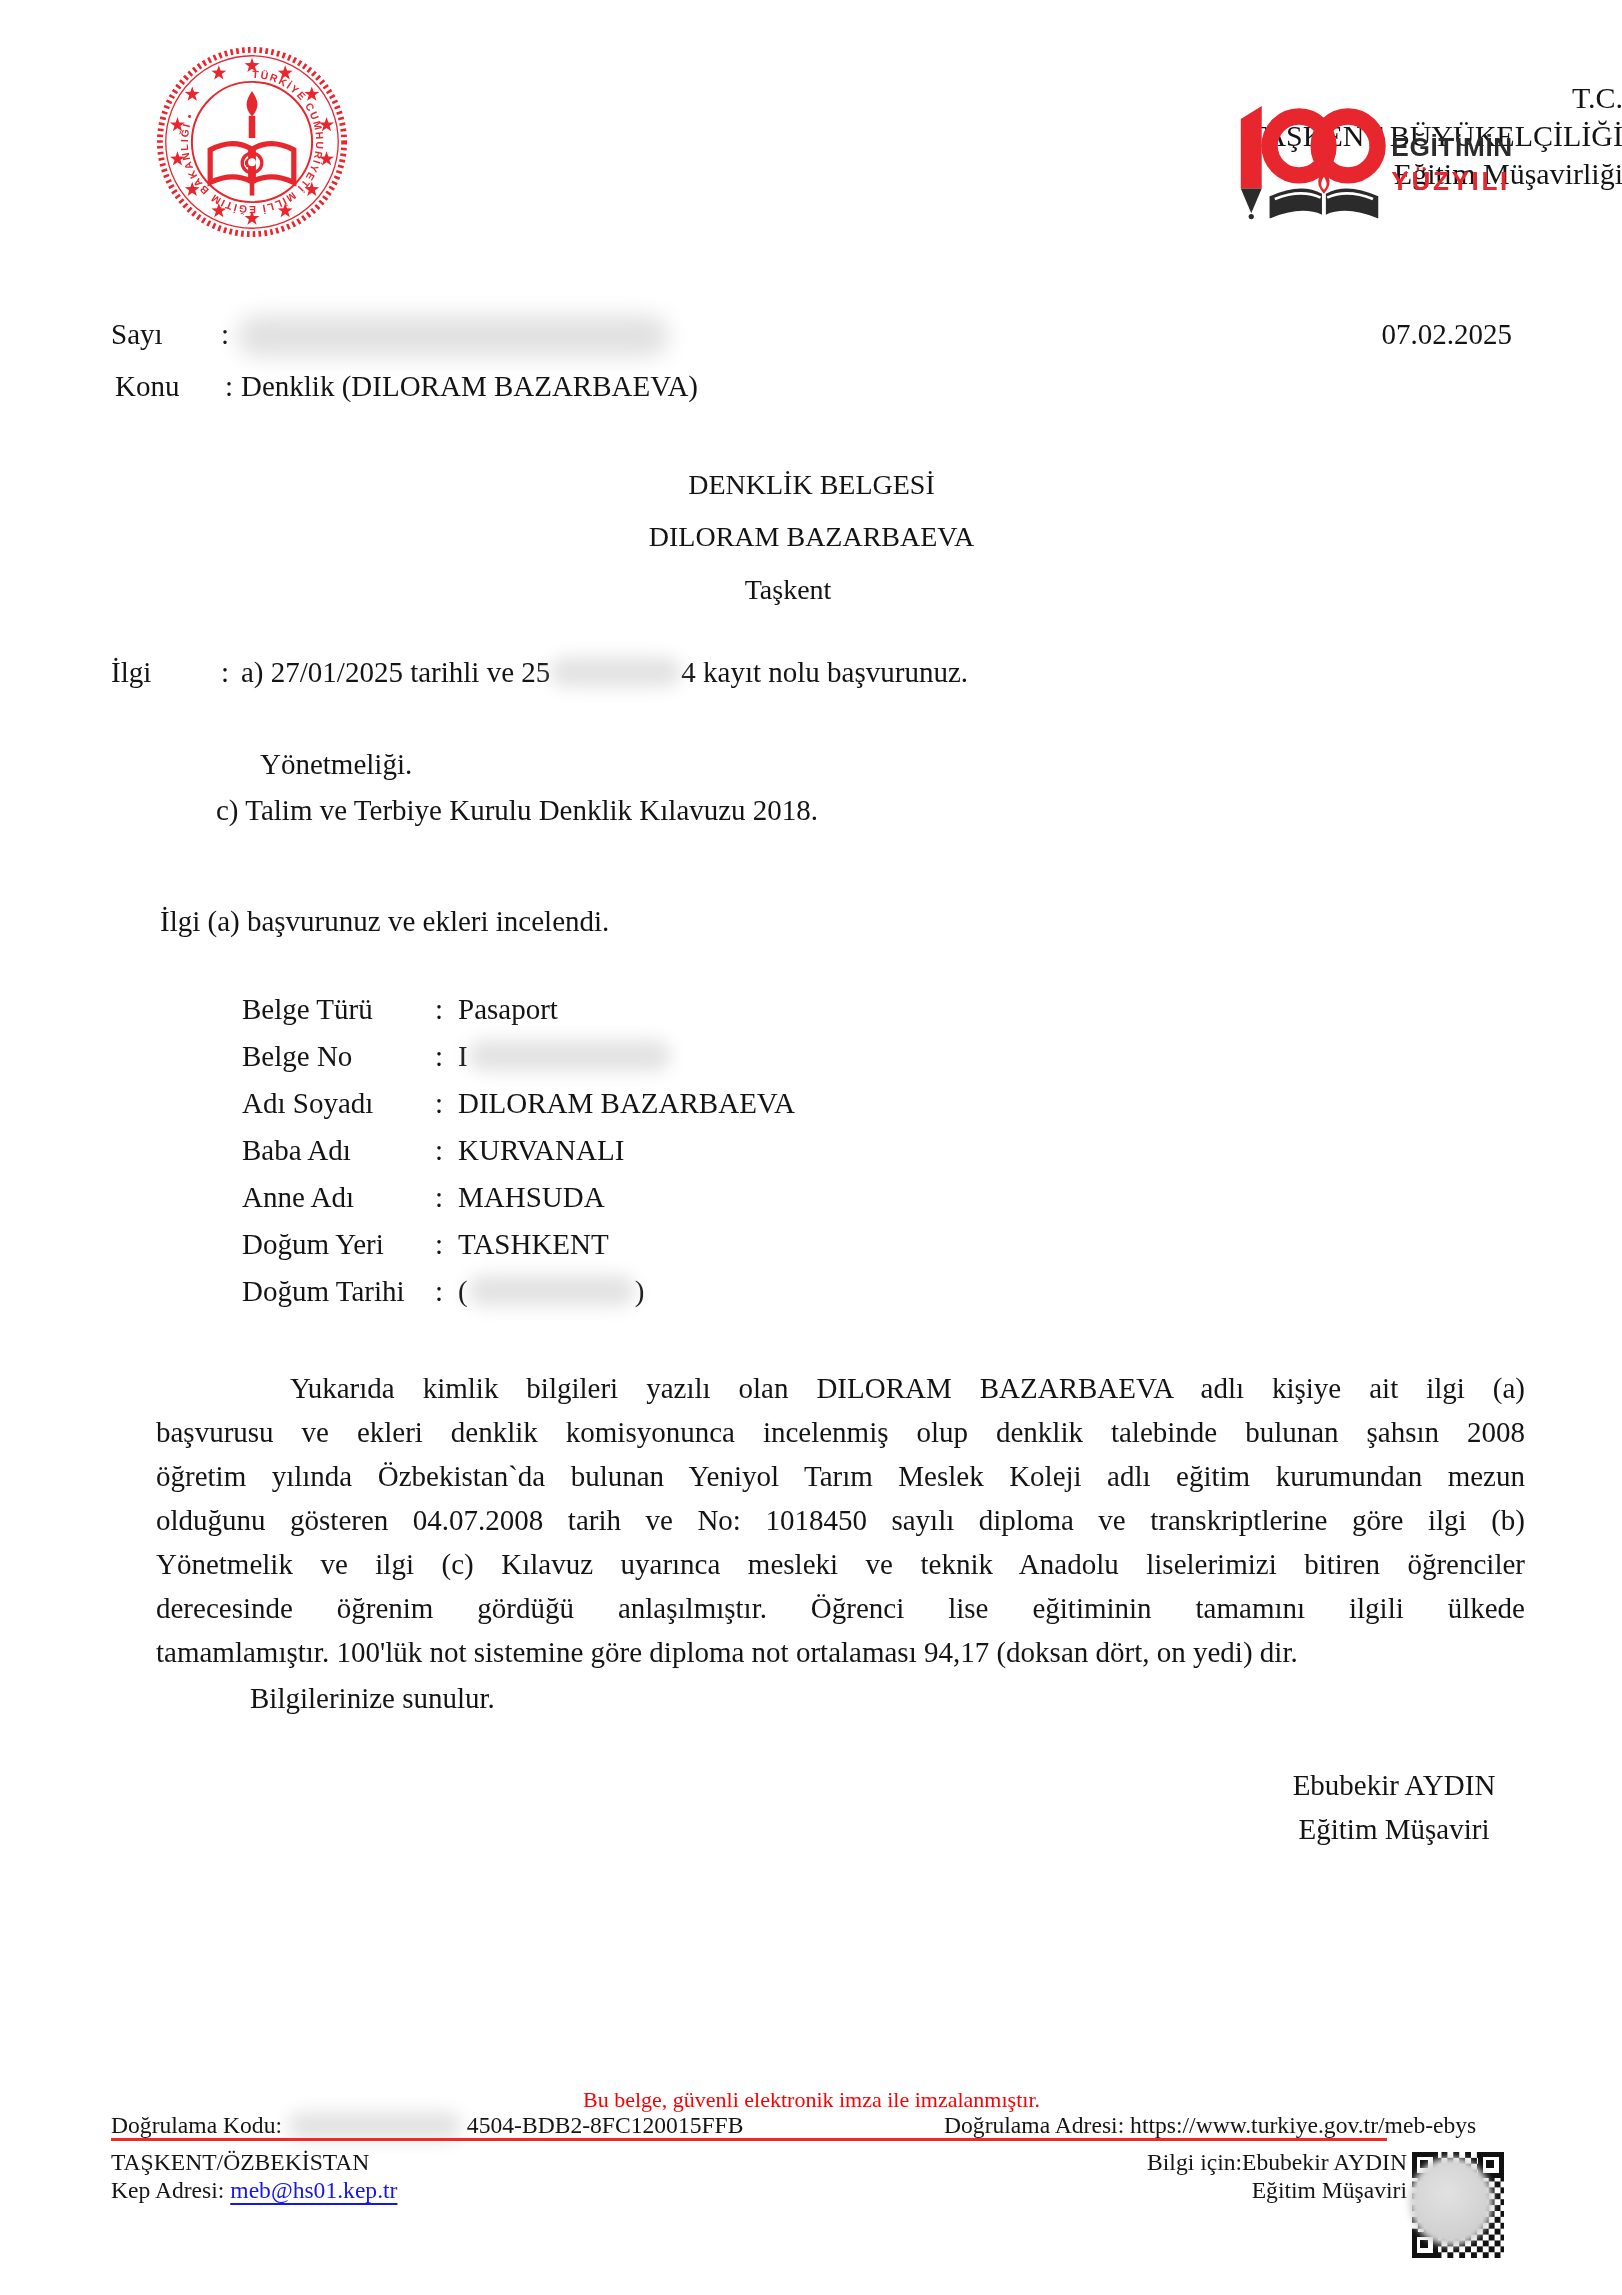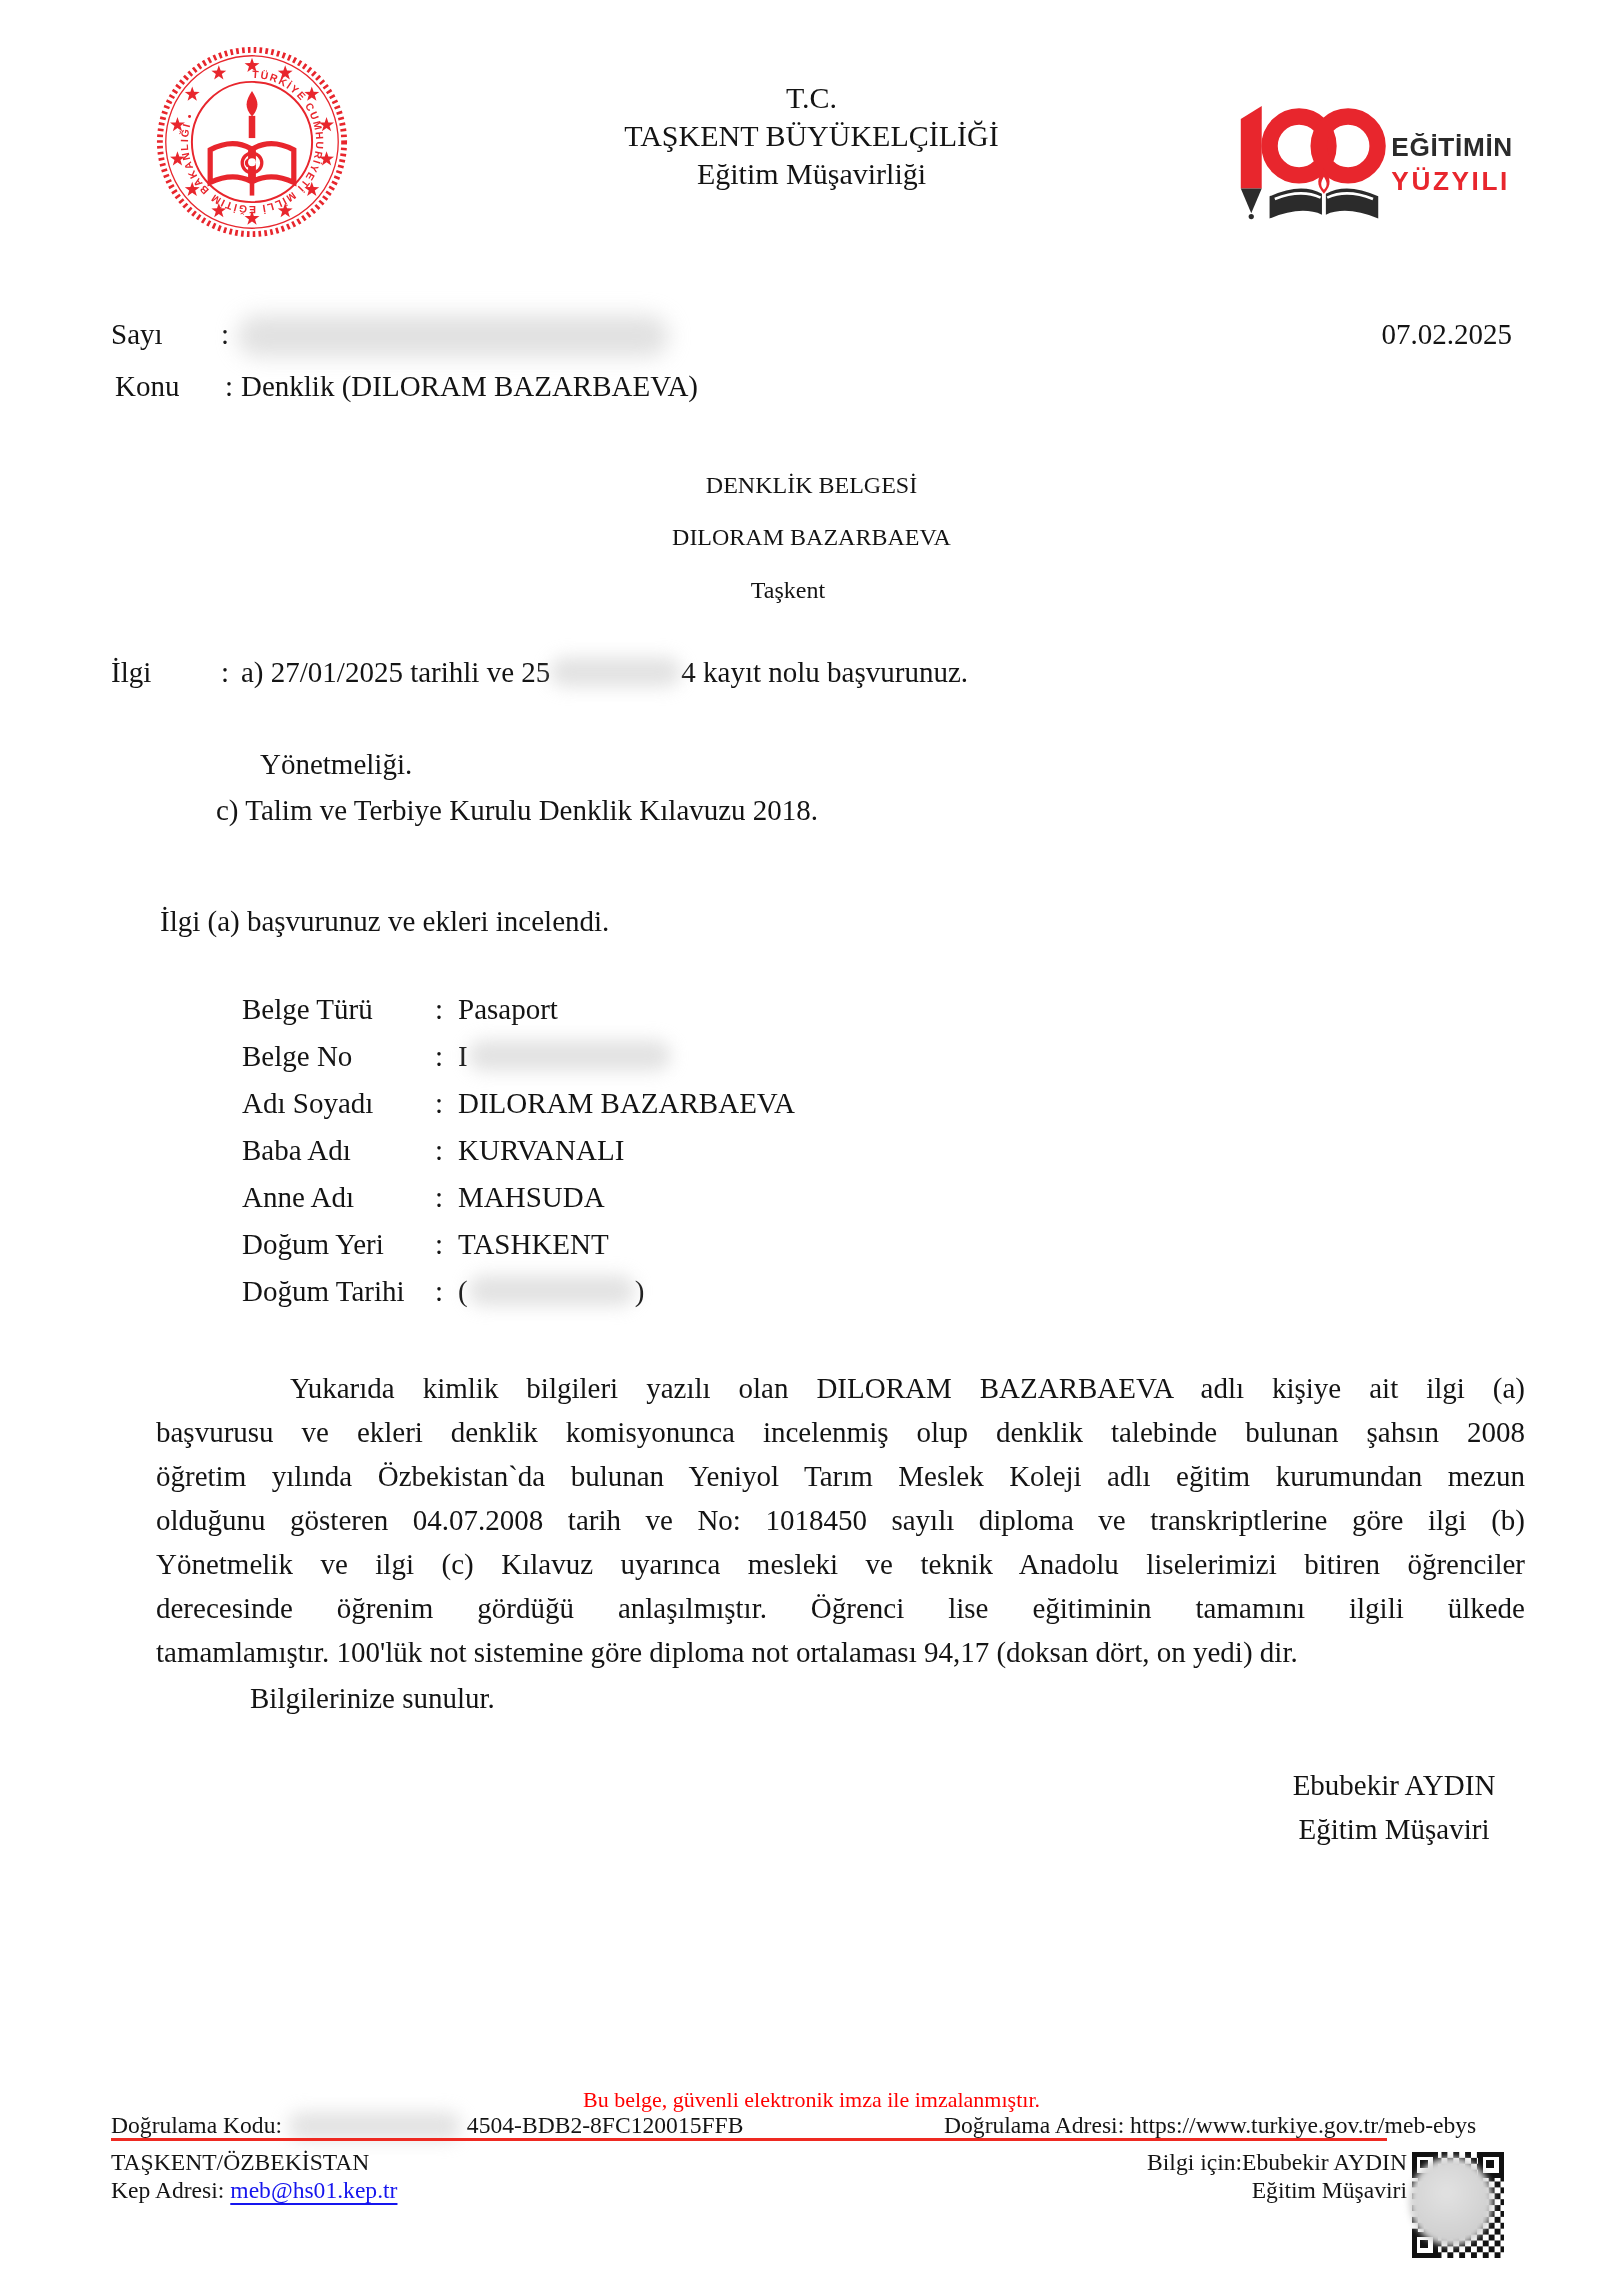--- a/index.html
+++ b/index.html
@@ -1,24 +1,24 @@
 <!DOCTYPE html>
 <html style="font-size:10.5px"><head>
 <meta charset="utf-8">
 <style>
   html,body{margin:0;padding:0;background:#9a9a9a;}
   #page{position:relative;width:1623px;height:2295px;background:#ffffff;
         font-family:"Liberation Serif",serif;color:#141414;overflow:hidden;}
   .abs{position:absolute;}
   .t44{font-size:29px;line-height:37px;white-space:nowrap;}
-  .t46{font-size:24px;line-height:38px;white-space:nowrap;}
+  .t46{font-size:28px;line-height:38px;white-space:nowrap;}
   .t36{font-size:23.6px;line-height:29px;white-space:nowrap;}
   .center{text-align:center;}
   
-  #hdr-center{left:0;right:0;top:79px;text-align:center;}
+  #hdr-center{left:0;right:0;top:79px;text-align:right;}
   #hdr-center div{font-size:30px;line-height:38px;}
   
   .redact{display:inline-block;background:#cbcbcb;border-radius:17px;
           filter:blur(8.5px);opacity:.55;vertical-align:-5.2px;}
   .redact-abs{position:absolute;background:#c9c9c9;border-radius:22px;
           filter:blur(10.5px);opacity:.55;}
   
   .mlabel{position:absolute;left:111px;}
   .mcolon{position:absolute;left:221px;}
   .mval{position:absolute;left:237px;}

